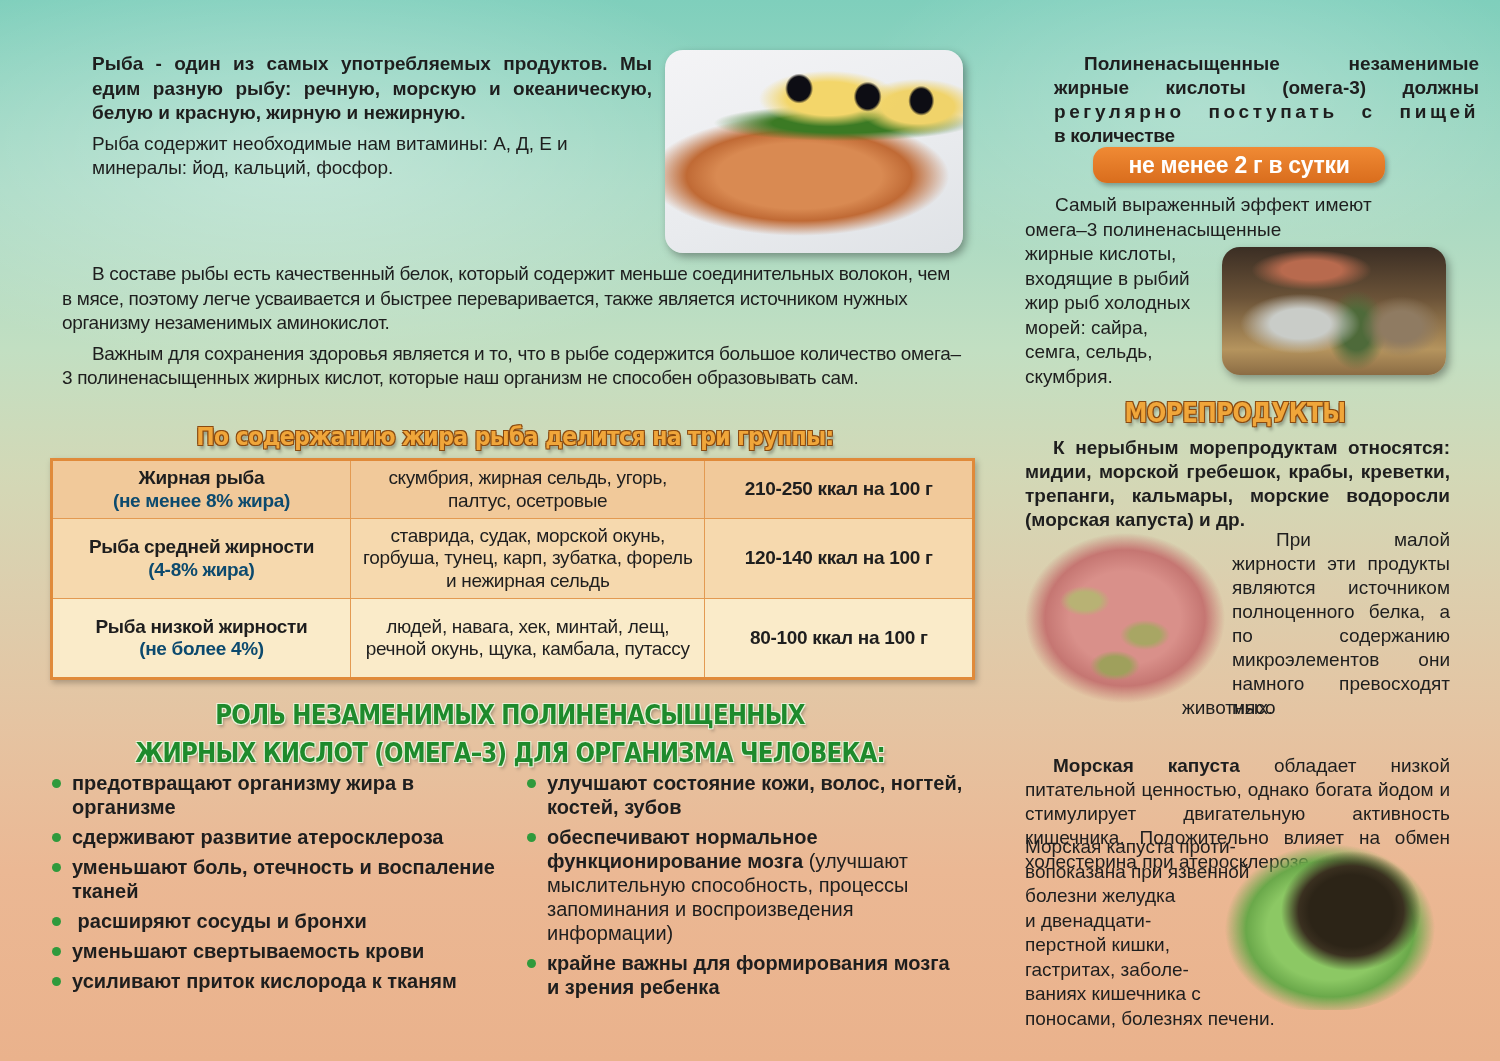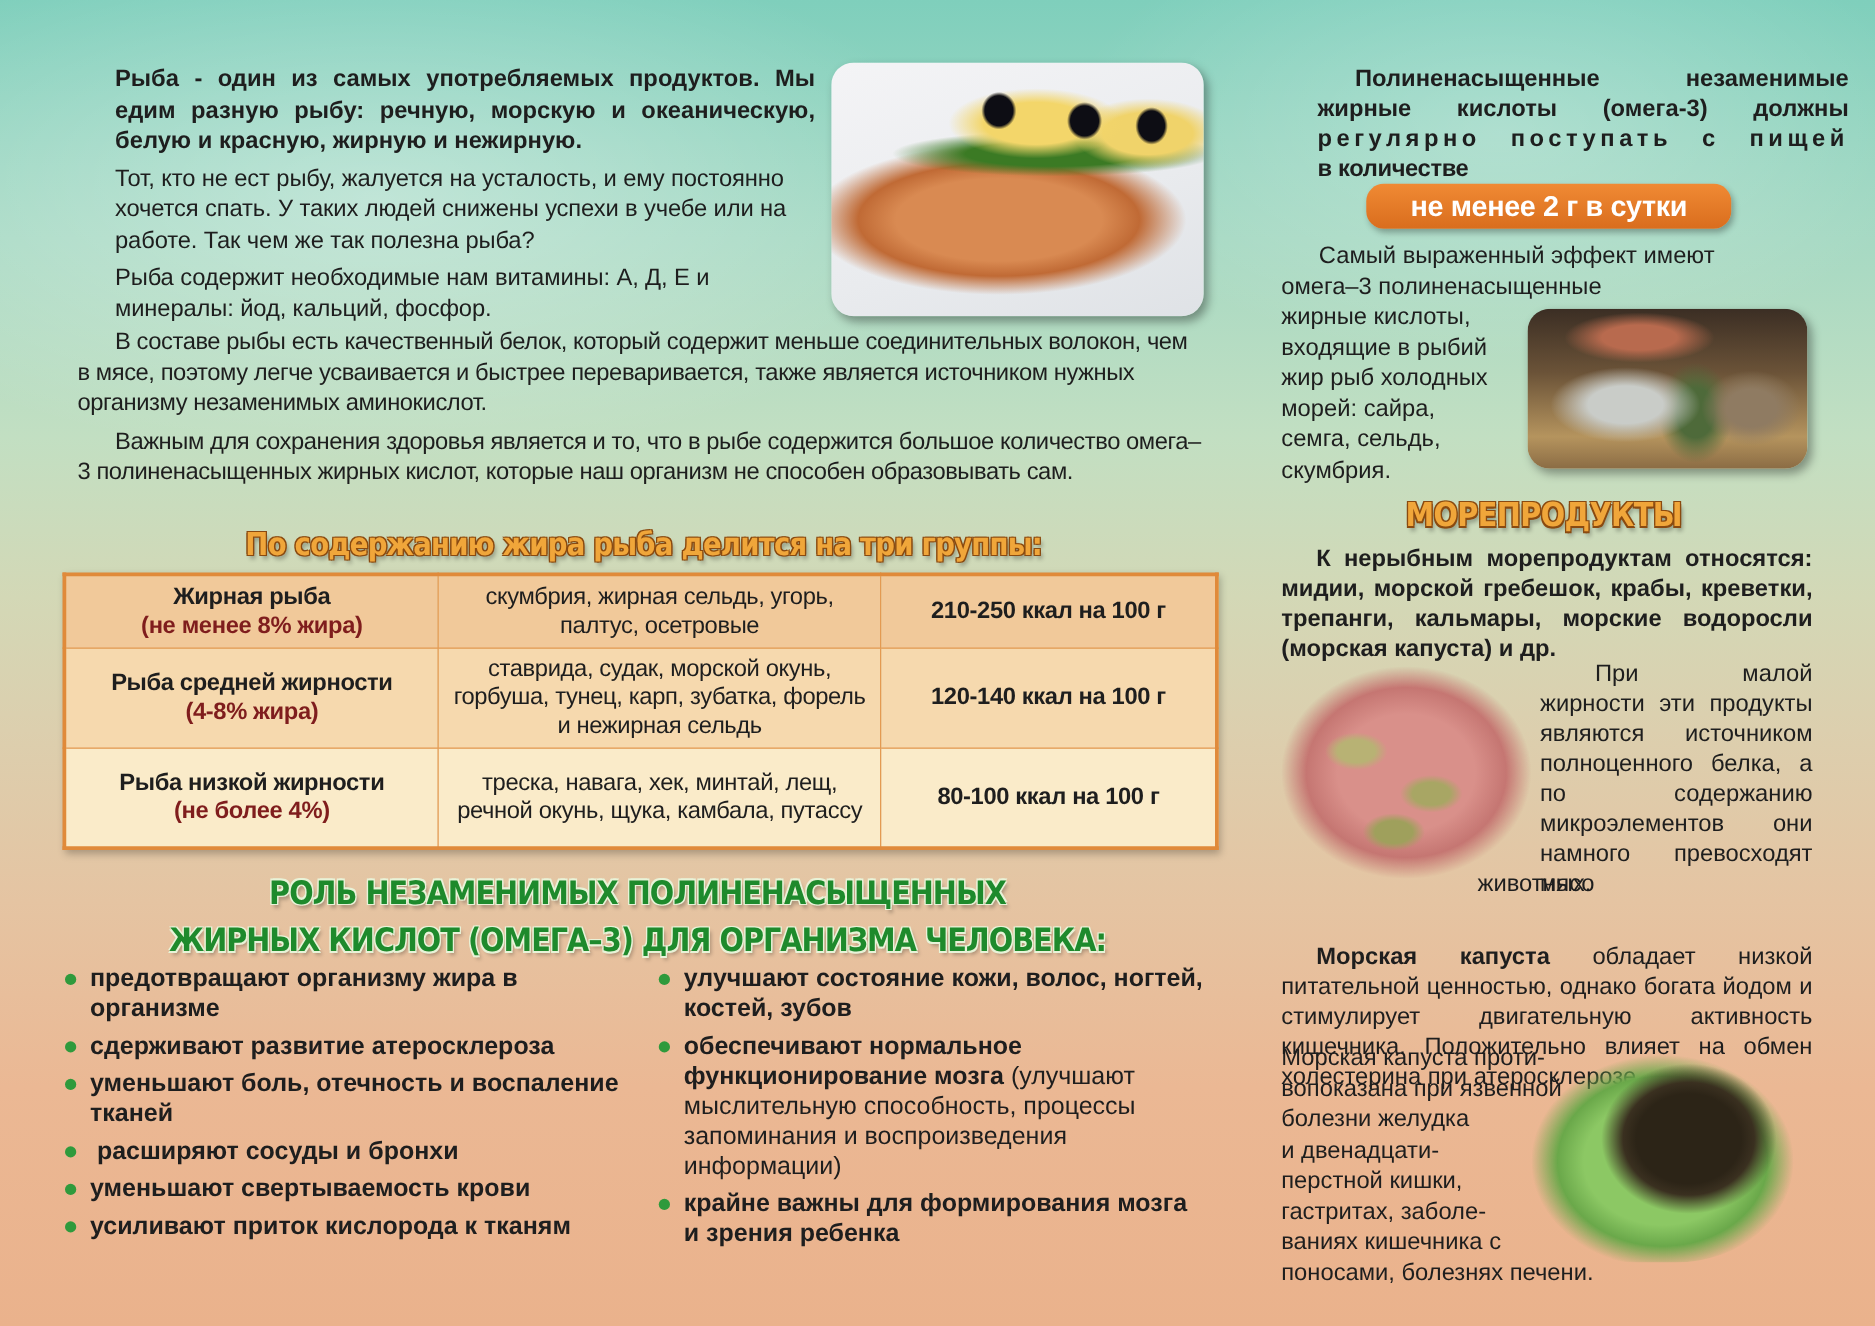--- a/index.html
+++ b/index.html
@@ -70,21 +70,21 @@
     border: 3px solid #e08a3a; box-shadow: 2px 3px 6px rgba(0,0,0,0.25);
     font-size: 19px; letter-spacing: -0.3px; }
   .fat-table td { border: 1px solid #e39a52; text-align: center; vertical-align: middle; padding: 0 6px; line-height: 22.5px; }
   .fat-table tr.r1 { background: #f1c99a; height: 59px; }
   .fat-table tr.r2 { background: #f6d9ae; height: 80px; }
   .fat-table tr.r3 { background: #faebc9; height: 80px; }
   .fat-table td.c1 { width: 290px; }
   .fat-table td.c2 { width: 348px; }
   .fat-table td.c3 { width: 260px; font-weight: bold; }
   .grp-name { display: block; font-weight: bold; }
-  .grp-pct { display: block; font-weight: bold; color: #7f1d1d; }
+  .grp-pct { display: block; font-weight: bold; color: #0c4a6e; }
 
   
   .role-title { left: 40px; top: 700px; width: 940px; text-align: center;
     font-family: "DejaVu Sans", sans-serif; font-weight: bold; font-size: 23px; line-height: 34px;
     color: #1e8a2c; letter-spacing: -0.8px; transform: scaleY(1.12);
     text-shadow: 1px 1px 0 #e8f3d8, -1px -1px 0 #e8f3d8, 1px -1px 0 #e8f3d8, -1px 1px 0 #e8f3d8, 2px 3px 3px rgba(0,0,0,0.25);
   }
   ul.bullets { list-style: none; margin: 0; padding: 0; font-size: 20px; line-height: 24px; font-weight: bold; }
   ul.bullets li { position: relative; padding-left: 22px; margin-bottom: 6px; }
   ul.bullets li .dot { position: absolute; left: 2px; top: 8px; width: 9px; height: 9px; border-radius: 50%; background: #2f9a3c; }
@@ -116,21 +116,20 @@
   .kelp { left: 1025px; top: 714px; width: 425px; font-size: 19px; line-height: 24px; text-align: justify; text-align-last: left; margin-top: 40px; }
   .kelp p { text-indent: 28px; }
   .kelp b { font-weight: bold; }
   .contra { left: 1025px; top: 835px; width: 420px; font-size: 19px; line-height: 24.5px; }
 </style>
 </head>
 <body>
 
 <div class="abs intro">
   <p class="lead" style="text-indent:0">Рыба - один из самых употребляемых продуктов. Мы едим разную рыбу: речную, морскую и океаническую, белую и красную, жирную и нежирную.</p>
-  <p class="para">Тот, кто не ест рыбу, жалуется на усталость, и ему постоянно хочется спать. У таких людей снижены успехи в учебе или на работе. Так чем же так полезна рыба?</p>
   <p class="para">Рыба содержит необходимые нам витамины: А, Д, Е и минералы: йод, кальций, фосфор.</p>
 </div>
 
 <div class="abs photo photo-dish" title="grilled-fish-fillet-photo"></div>
 
 <div class="abs wide">
   <p class="para">В составе рыбы есть качественный белок, который содержит меньше соединительных волокон, чем в мясе, поэтому легче усваивается и быстрее переваривается, также является источником нужных организму незаменимых аминокислот.</p>
   <p class="para">Важным для сохранения здоровья является и то, что в рыбе содержится большое количество омега–3 полиненасыщенных жирных кислот, которые наш организм не способен образовывать сам.</p>
 </div>
 
@@ -151,21 +150,21 @@
       <span class="grp-pct">(4-8% жира)</span>
     </td>
     <td class="c2">ставрида, судак, морской окунь, горбуша, тунец, карп, зубатка, форель и нежирная сельдь</td>
     <td class="c3">120-140 ккал на 100 г</td>
   </tr>
   <tr class="r3">
     <td class="c1">
       <span class="grp-name">Рыба низкой жирности</span>
       <span class="grp-pct">(не более 4%)</span>
     </td>
-    <td class="c2">треска, навага, хек, минтай, лещ, речной окунь, щука, камбала, путассу</td>
+    <td class="c2">людей, навага, хек, минтай, лещ, речной окунь, щука, камбала, путассу</td>
     <td class="c3">80-100 ккал на 100 г</td>
   </tr>
 </tbody>
   </table>
 
 <div class="abs role-title">
   <div>РОЛЬ НЕЗАМЕНИМЫХ ПОЛИНЕНАСЫЩЕННЫХ</div>
   <div>ЖИРНЫХ КИСЛОТ (ОМЕГА–3) ДЛЯ ОРГАНИЗМА ЧЕЛОВЕКА:</div>
 </div>
 

